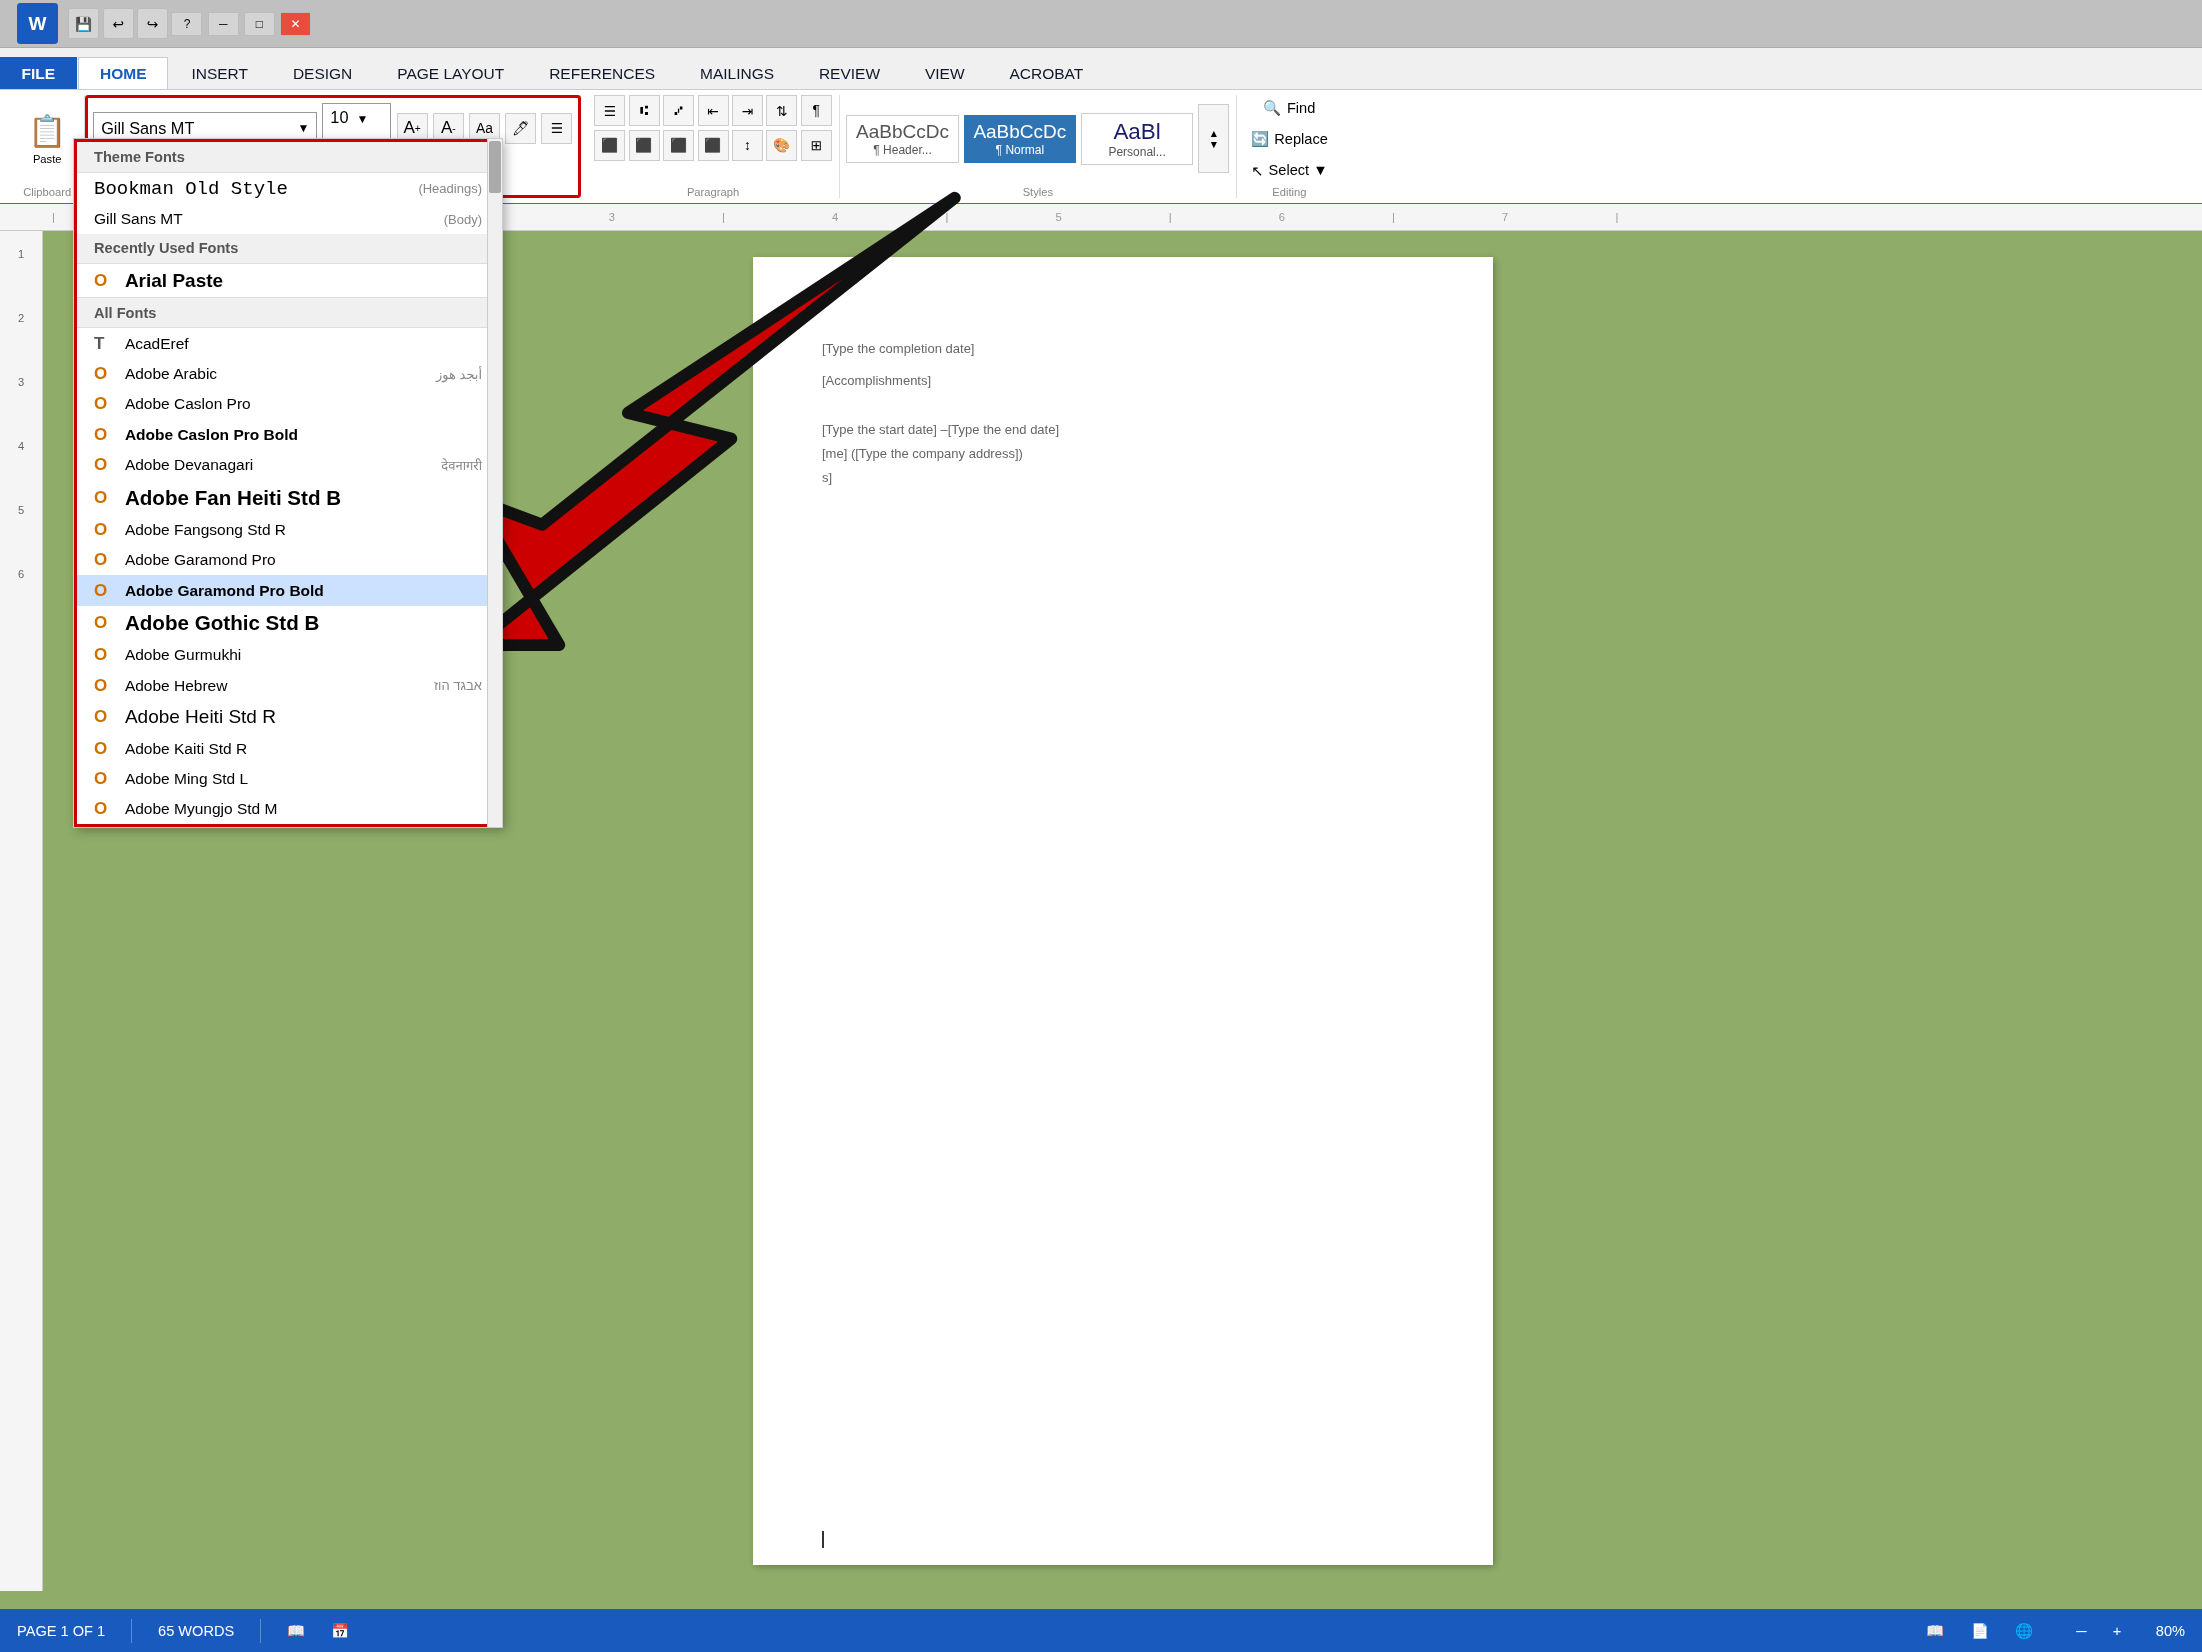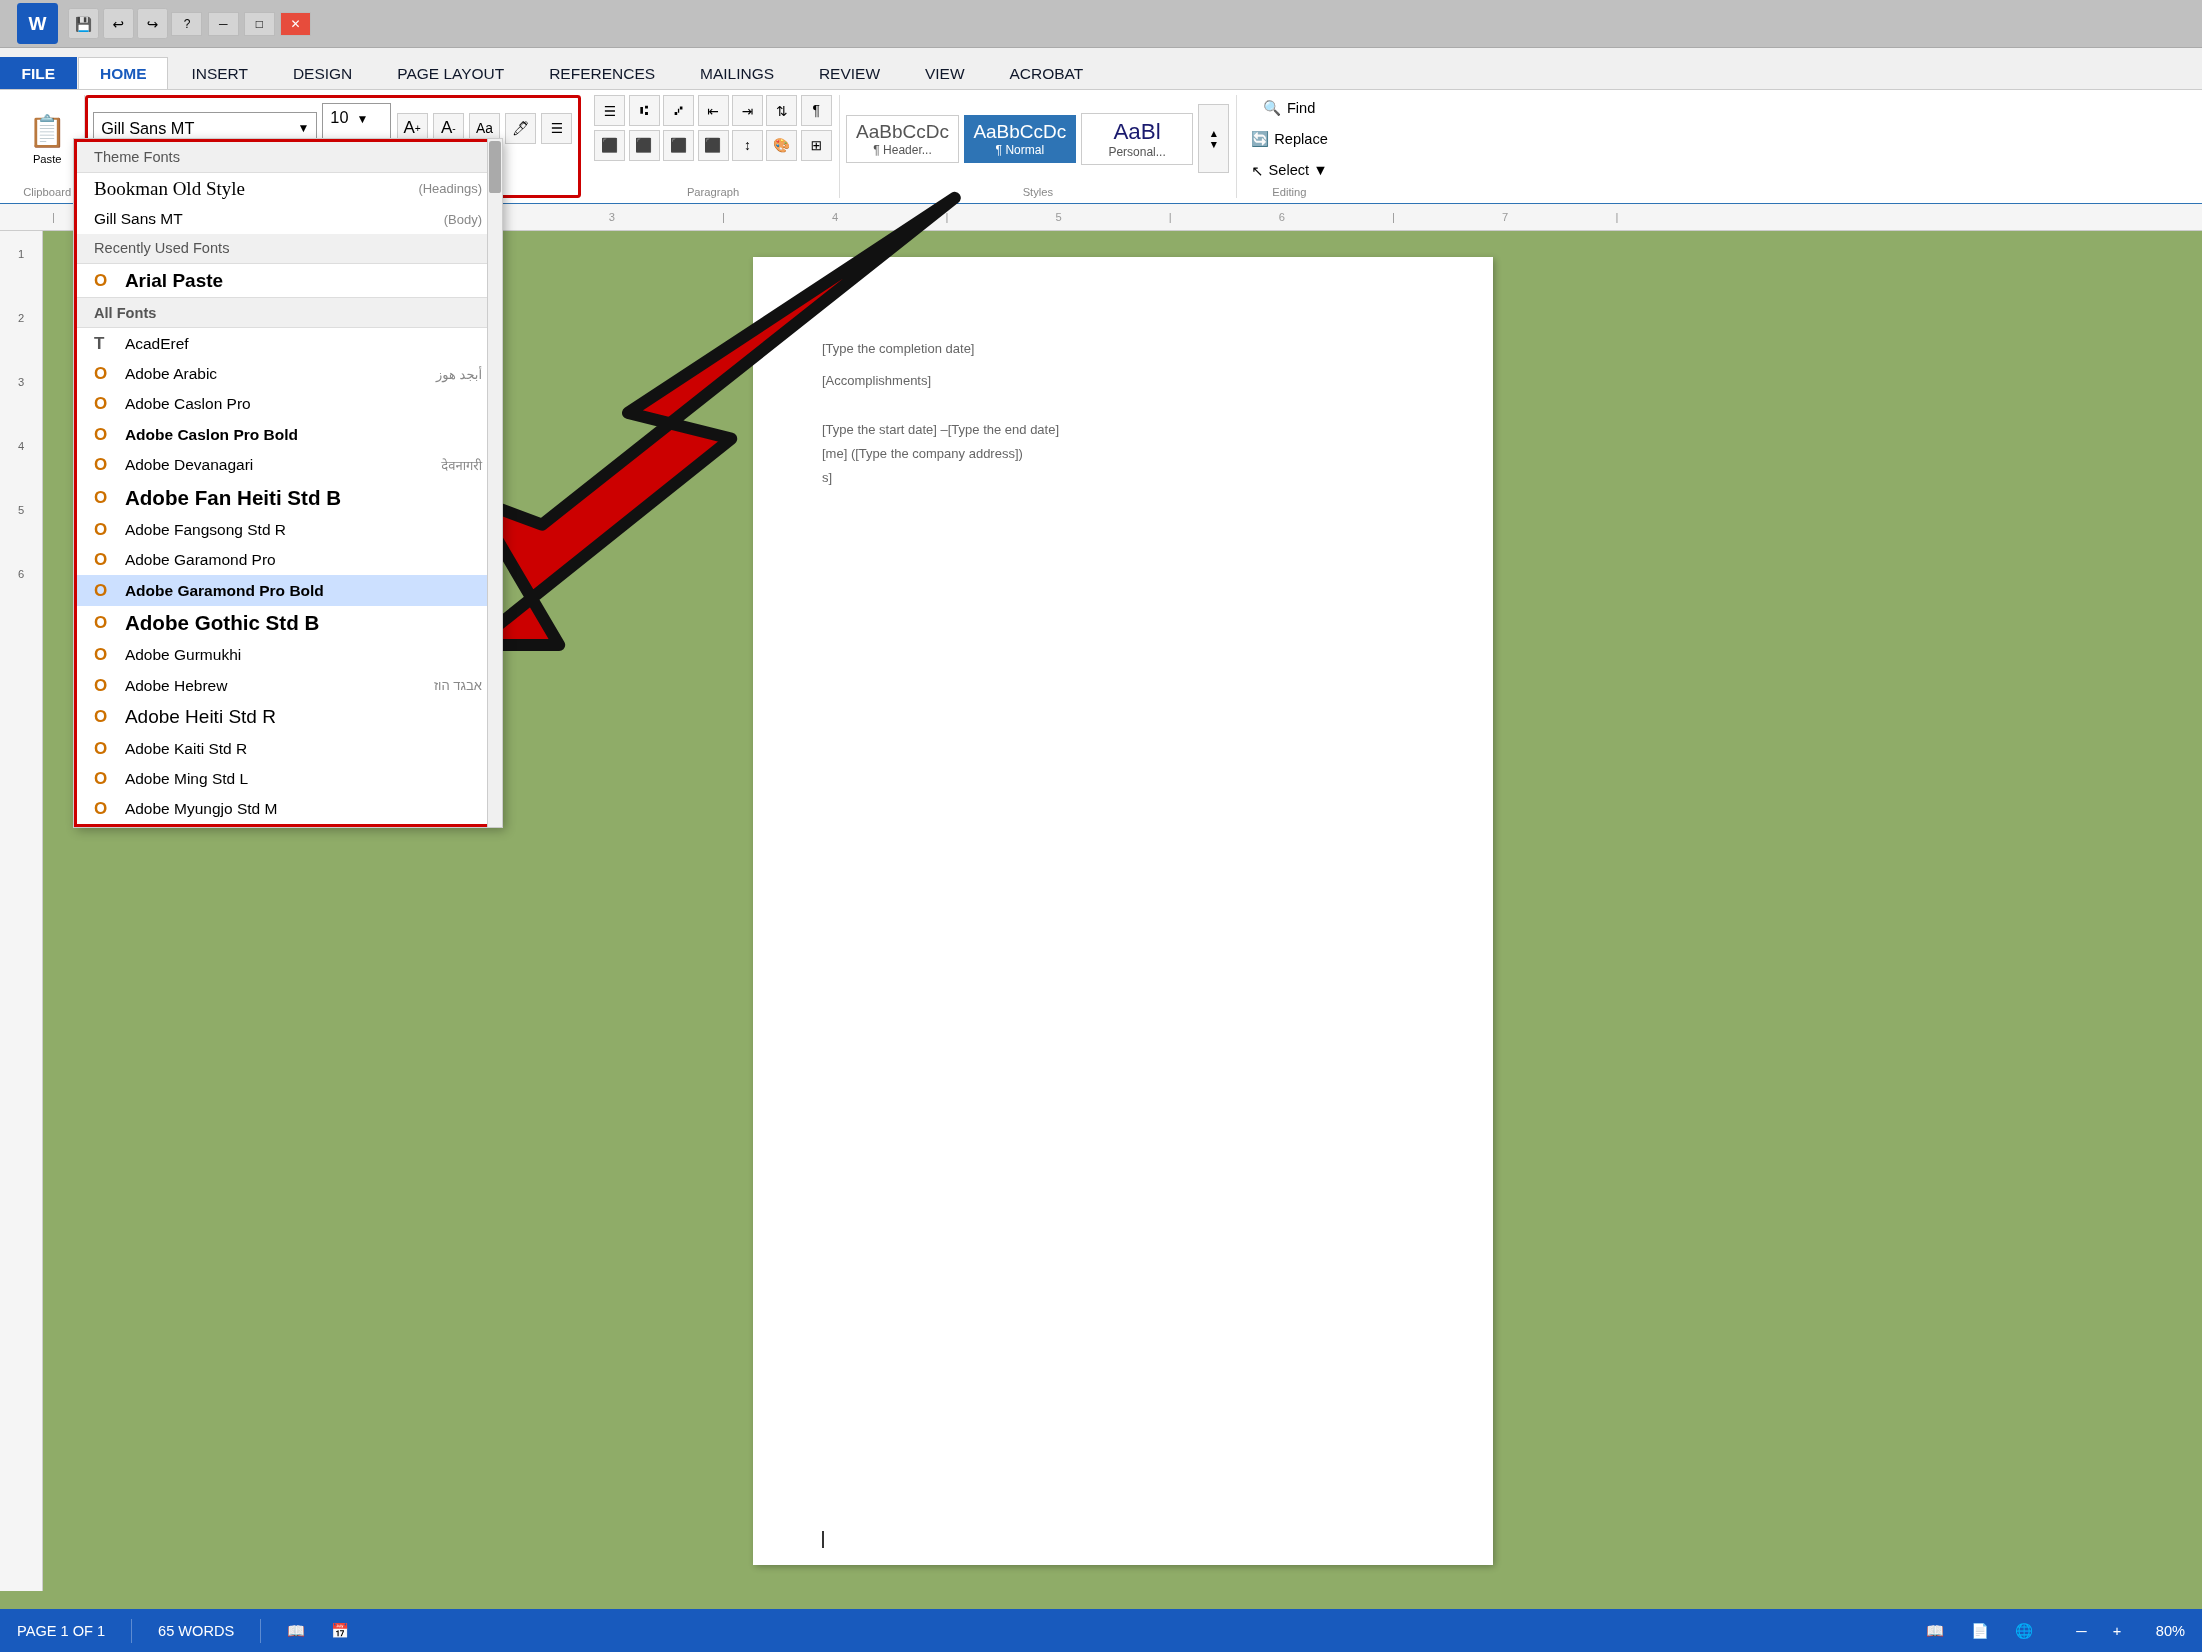--- a/index.html
+++ b/index.html
@@ -231,21 +231,21 @@
     }
     .font-dropdown-inner {
       border: 3.4px solid #cc0000;
     }
 
     .font-section-header {
       background: #f0f0f0;
       padding: 6.9px 17px;
       font-size: 14.6px;
       color: #555;
-      font-weight: normal;
+      font-weight: bold;
       border-bottom: 0.9px solid #ddd;
     }
 
     .font-item {
       display: flex;
       align-items: center;
       padding: 5.2px 17px;
       cursor: pointer;
       gap: 10.3px;
     }
@@ -256,21 +256,21 @@
       font-weight: bold;
       min-width: 20.6px;
     }
     .font-item-icon.t-icon {
       color: #555;
       font-style: normal;
     }
     .font-item-name { flex: 1; }
     .font-item-sample { color: #888; font-size: 13px; direction: rtl; }
 
-    .font-item-headings { font-family: Liberation Serif, serif; font-size: 19px; }
+    .font-item-headings { font-family: Liberation Mono, monospace; font-size: 19px; }
     .font-item-body { font-size: 15.5px; }
     .font-item-arial-black { font-weight: 900; font-size: 19px; }
 
     .font-item-bold { font-weight: bold; }
     .font-item-large { font-size: 19px; }
     .font-item-xlarge { font-size: 20.6px; font-weight: bold; }
 
     .all-fonts-header {
       background: #f0f0f0;
       padding: 6.9px 17px;

